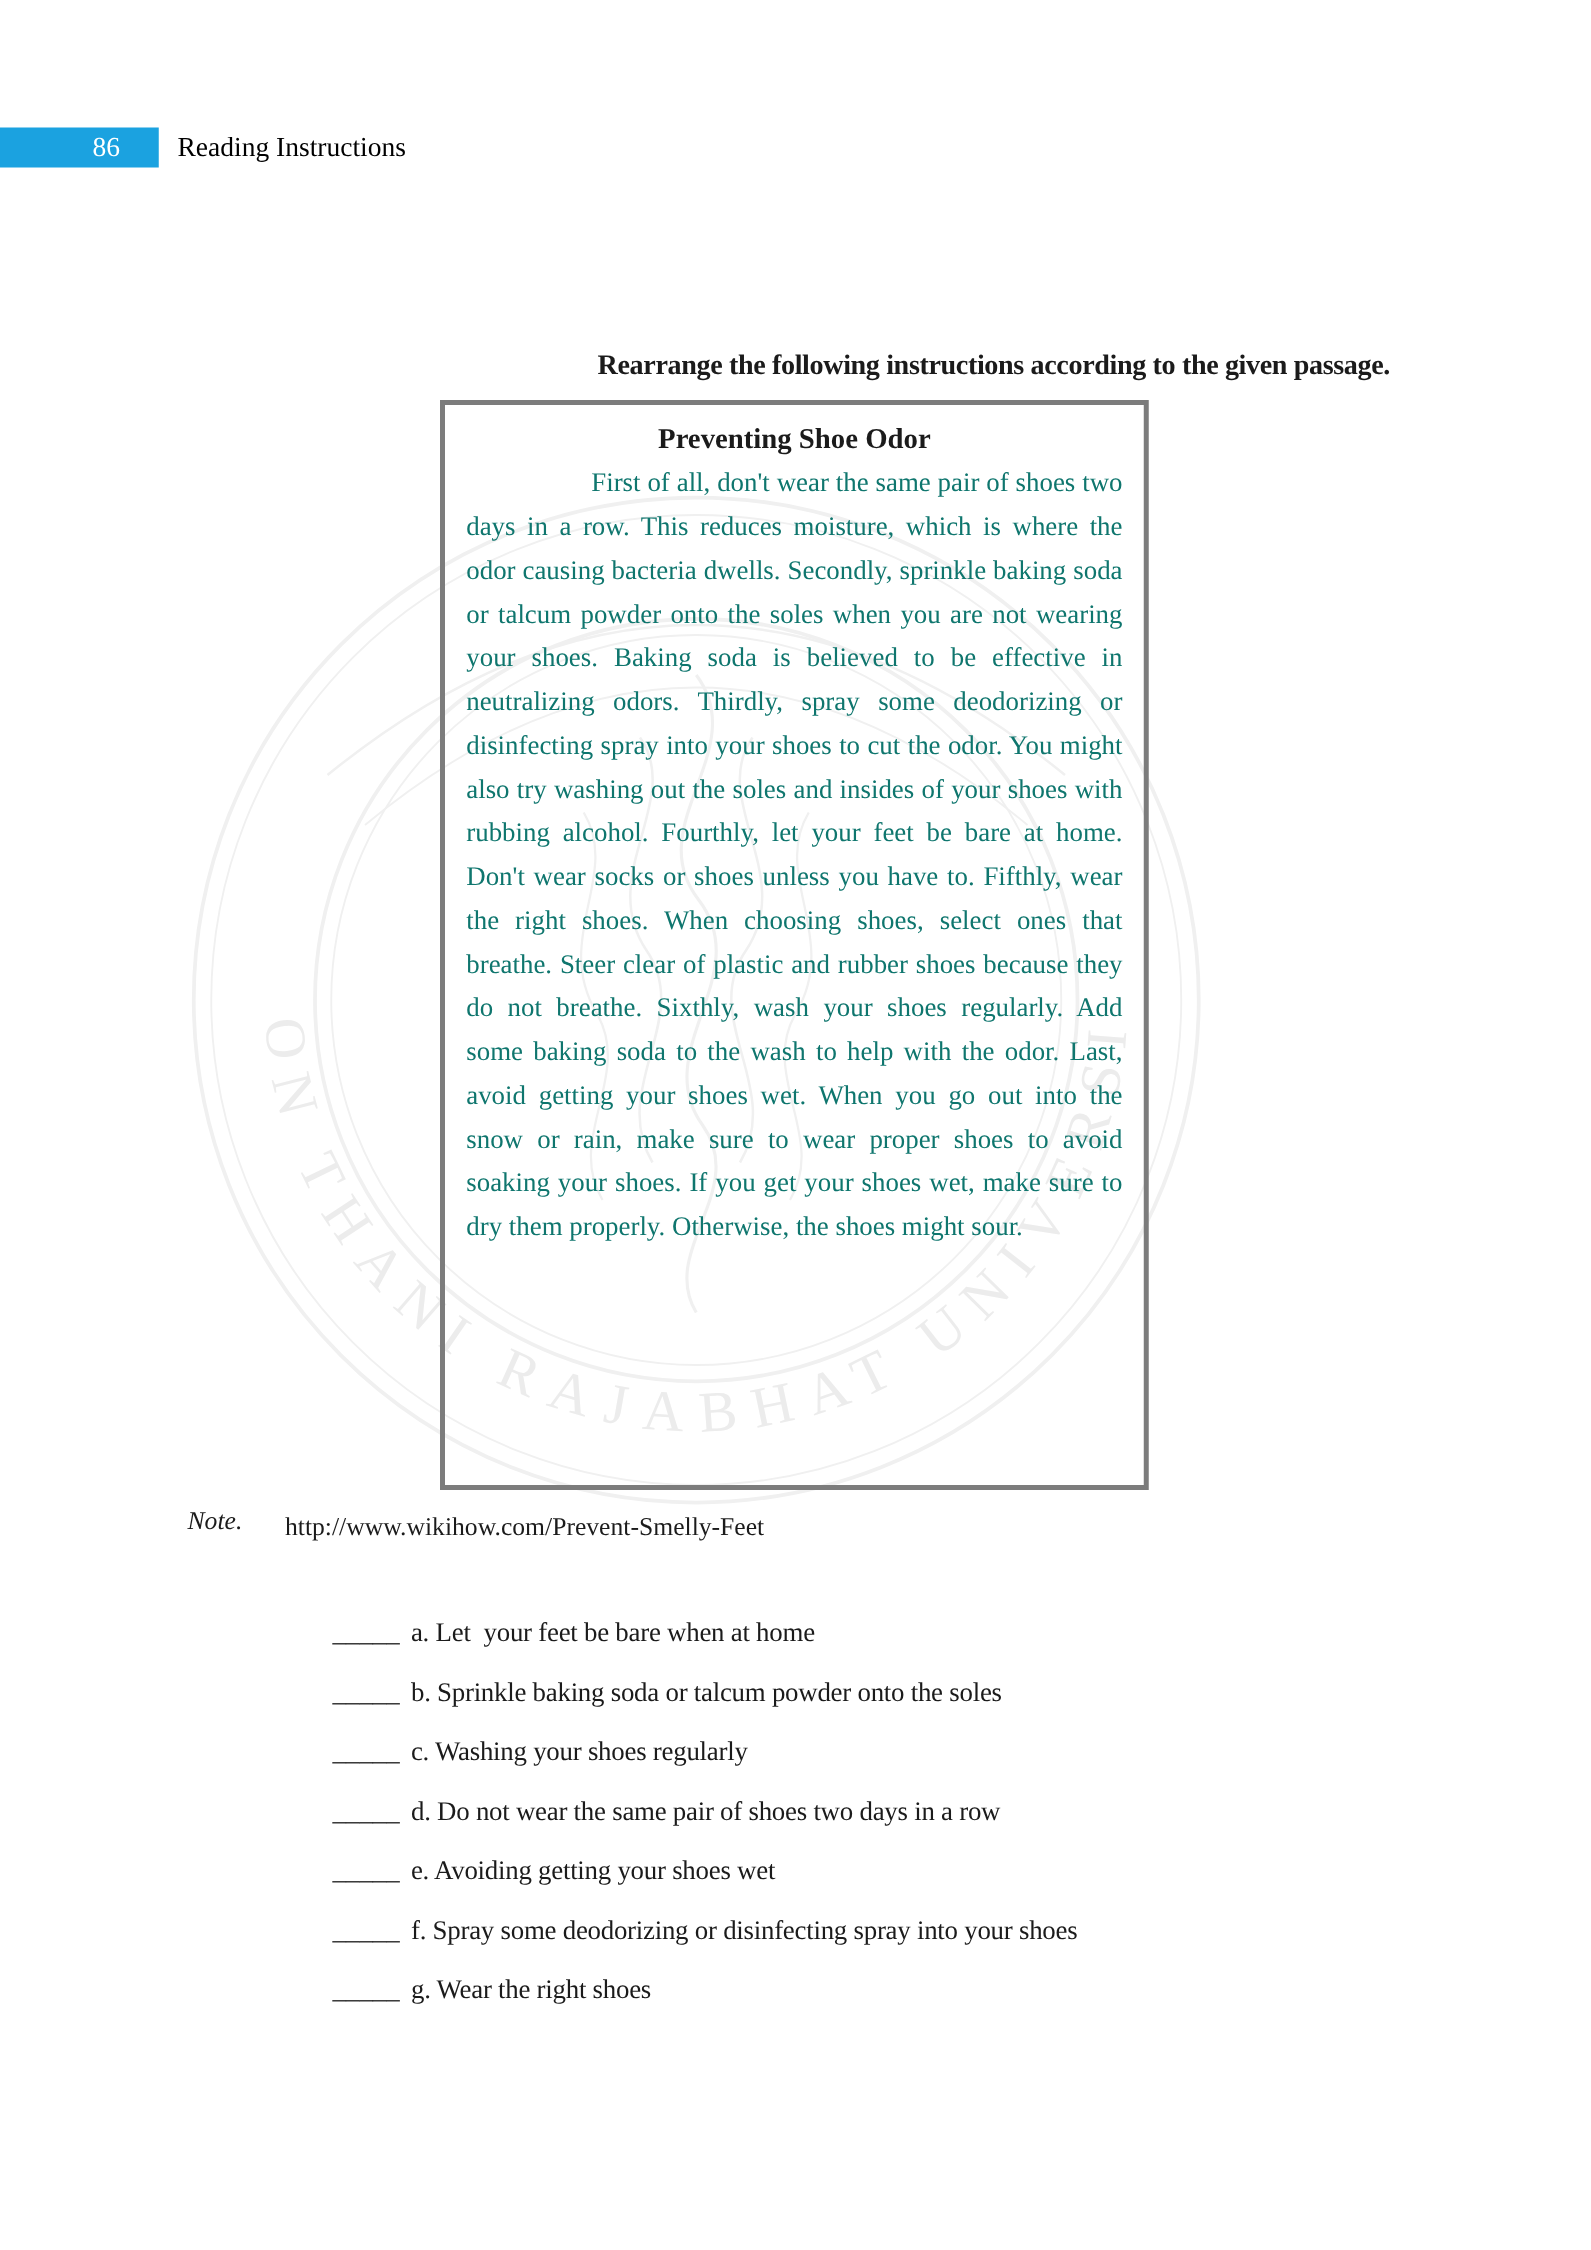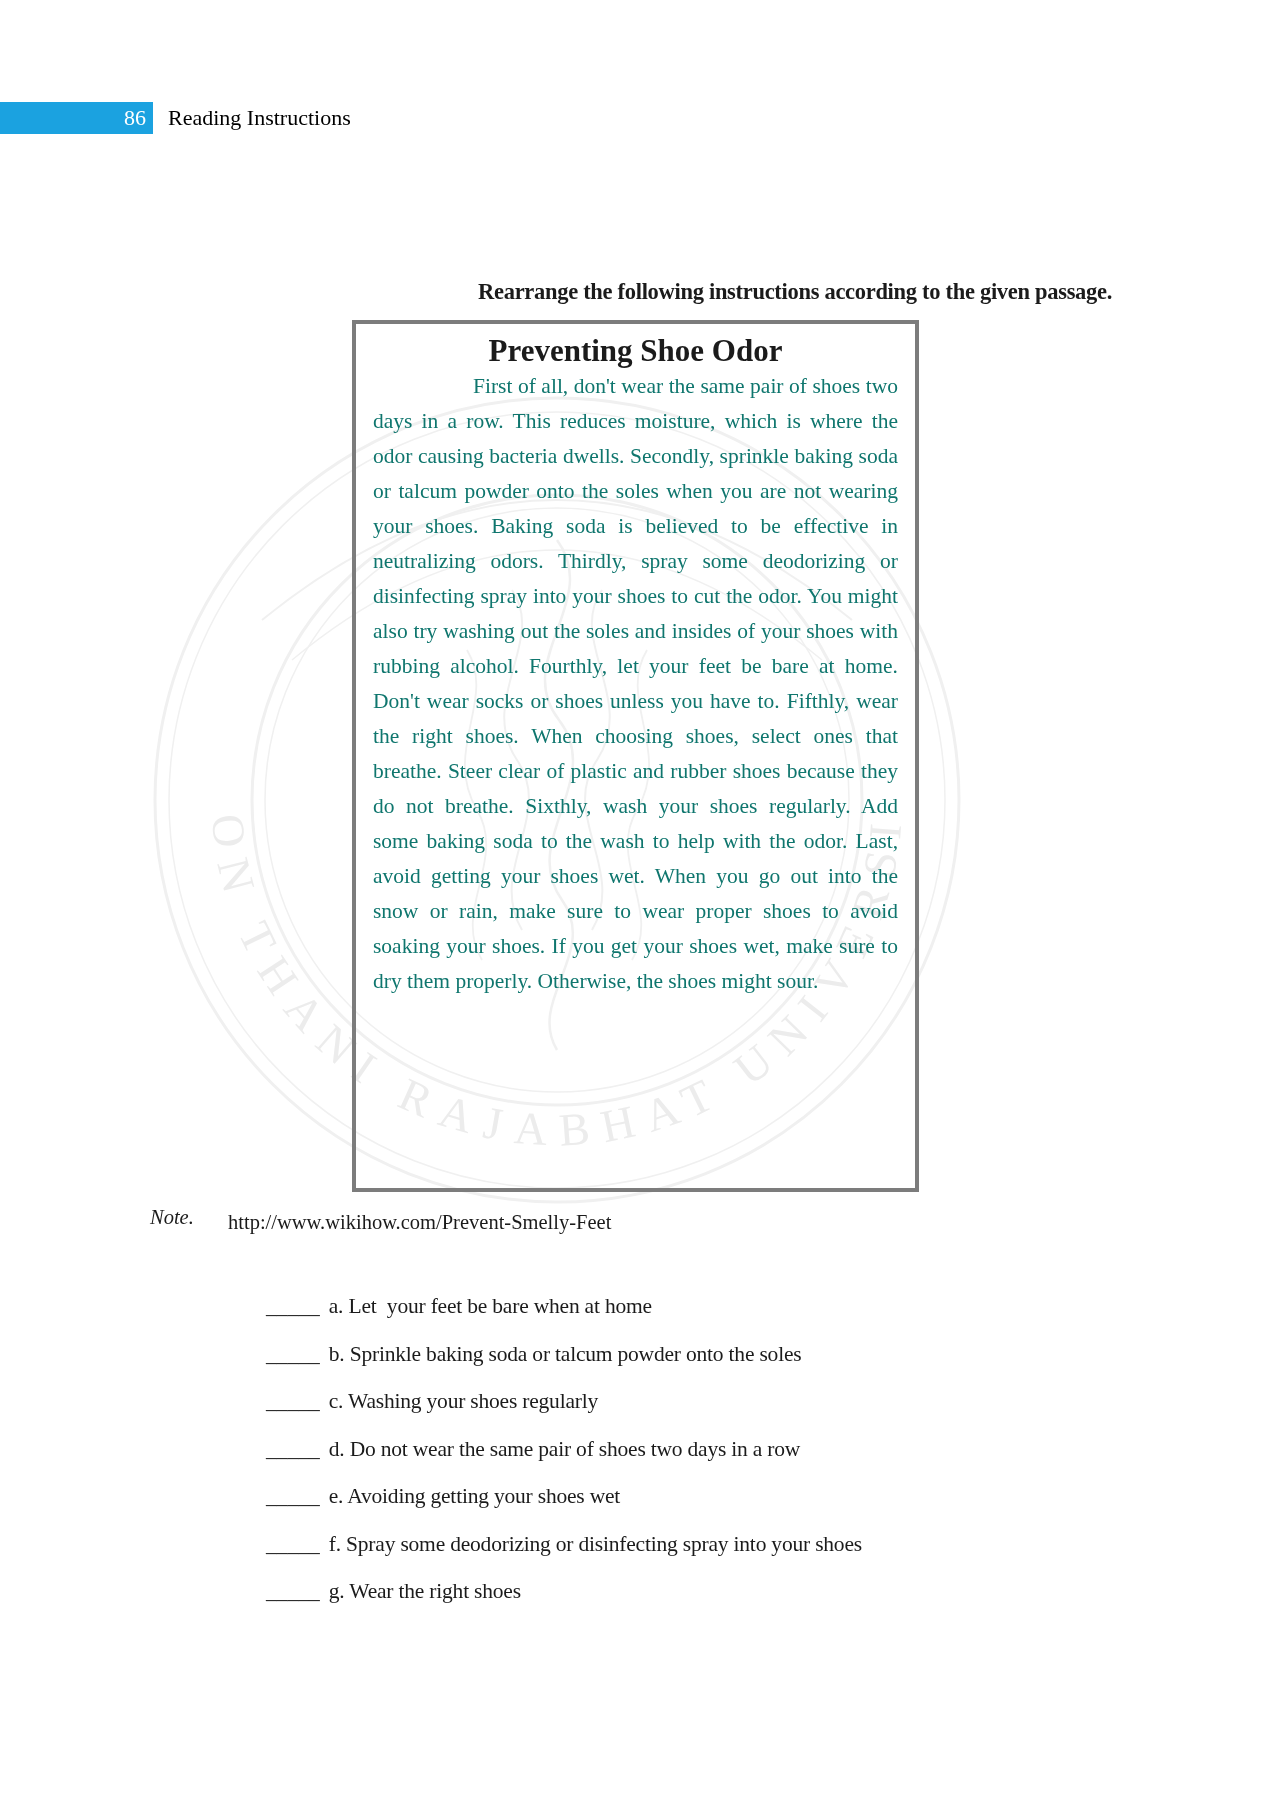--- a/index.html
+++ b/index.html
@@ -20,23 +20,23 @@
     pointer-events:none;
   }
   
   .content{position:absolute;inset:0;z-index:1;}
   
   .header-bar{
     position:absolute; left:0; top:102px; height:32px; width:100%;
     display:flex; align-items:center;
   }
   .page-num-chip{
-    width:153px; height:32px;
+    width:127px; height:32px;
     display:flex; align-items:center; justify-content:flex-end;
-    padding-right:7px; box-sizing:border-box;
+    padding-right:31px; box-sizing:border-box;
     color:#ffffff; font-size:22px;
   }
   .header-title{
     margin-left:15px;
     font-size:22px; color:#000000;
   }
   
   .exercise-title{
     position:absolute; top:213px; left:0; width:1192px;
     text-align:center; font-weight:bold; font-size:23px;
@@ -49,21 +49,21 @@
     margin-top:32px;
   }
   
   .passage-box{
     position:absolute; left:352px; top:320px; width:567px; height:872px;
     border:4px solid #7c7c7c; box-sizing:border-box;
     padding:8px 17px 10px 17px;
     background:transparent;
   }
   .passage-title{
-    text-align:center; font-weight:bold; font-size:31px;
+    text-align:center; font-weight:bold; font-size:23px;
     line-height:37px;
   }
   .passage-body{
     margin:0;
     font-size:21.5px; line-height:35px;
     text-align:justify;
     text-indent:100px;
     color:#0f766e;
   }
   

